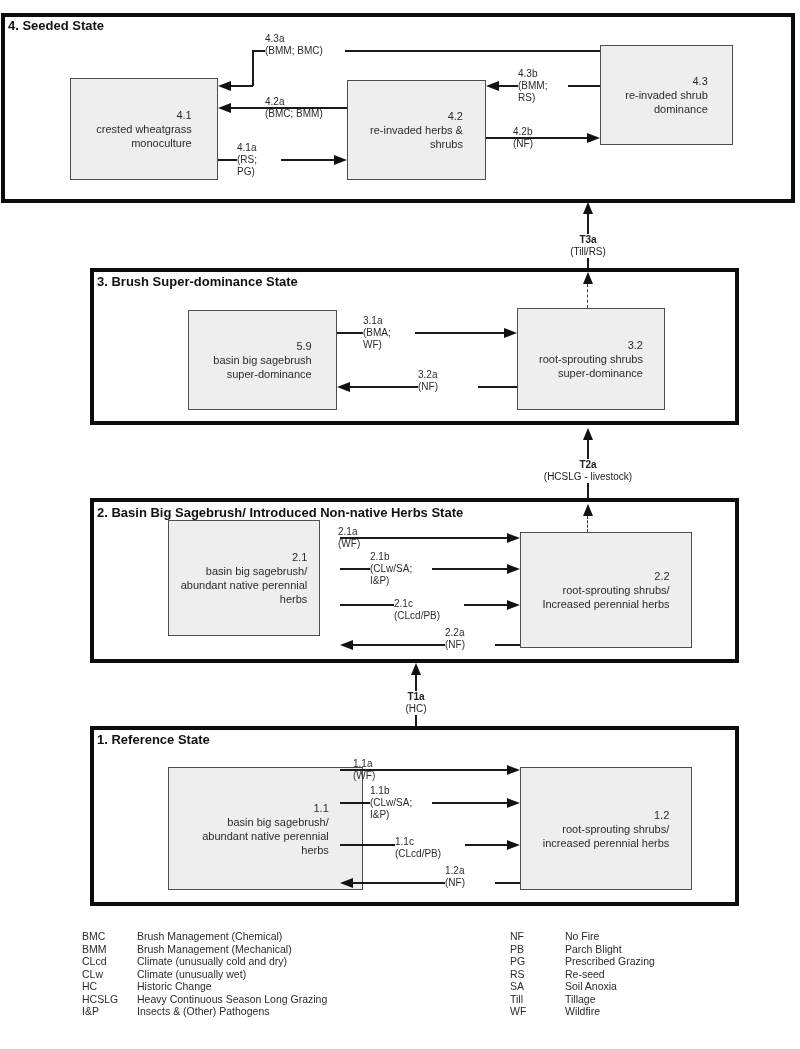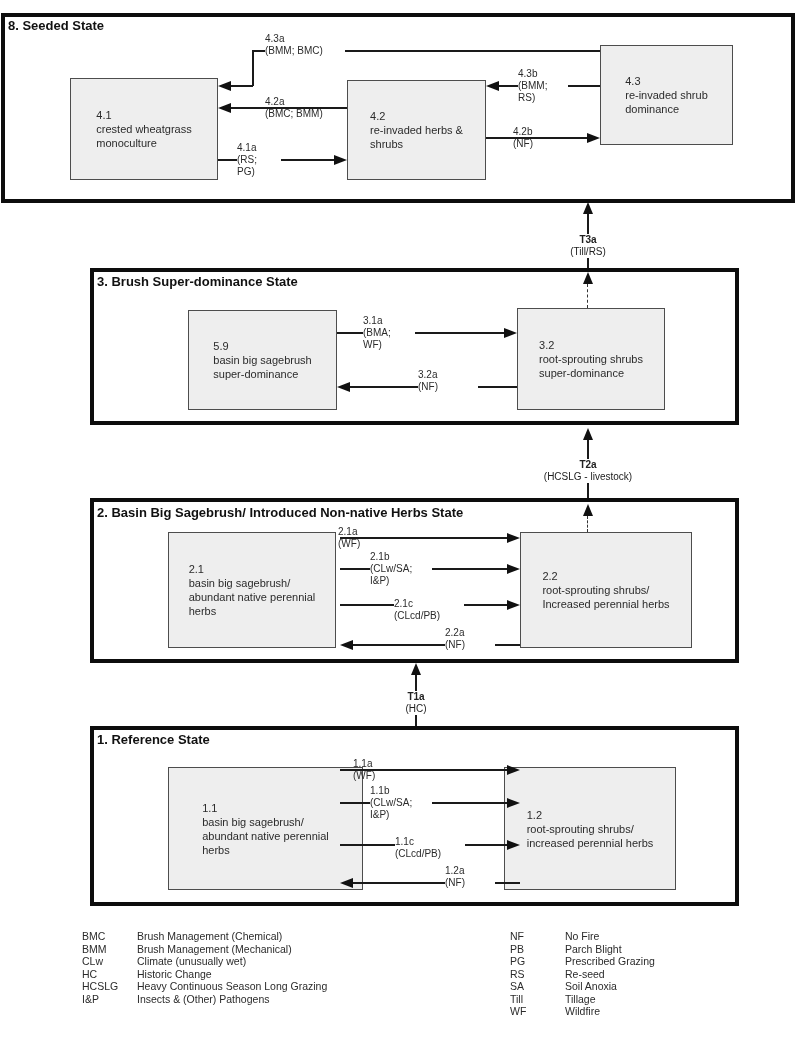--- a/index.html
+++ b/index.html
@@ -4,21 +4,21 @@
 <style>
   * { margin:0; padding:0; box-sizing:border-box; }
   body { background:#ffffff; font-family:"Liberation Sans", sans-serif; }
   .canvas { position:relative; width:800px; height:1049px; background:#ffffff; overflow:hidden; color:#222; }
 
   .state { position:absolute; border:4px solid #0d0d0d; background:#ffffff; }
   .state-title { position:absolute; font-size:13px; font-weight:bold; color:#111; white-space:nowrap; }
 
   .node { position:absolute; background:#eeeeee; border:1.5px solid #4d4d4d;
           display:flex; align-items:center; justify-content:center;
-          text-align:left; font-size:11px; line-height:14px; color:#2b2b2b;
+          text-align:right; font-size:11px; line-height:14px; color:#2b2b2b;
           white-space:pre-line; padding:2px; }
 
   .hline { position:absolute; height:1.5px; background:#1a1a1a; }
   .vline { position:absolute; width:1.5px; background:#1a1a1a; }
   .dvline { position:absolute; width:0; border-left:1.6px dashed #333; }
 
   .ah-l { position:absolute; width:0; height:0;
           border-top:5px solid transparent; border-bottom:5px solid transparent;
           border-right:13px solid #111; }
   .ah-r { position:absolute; width:0; height:0;
@@ -40,21 +40,21 @@
   .legend-row { display:flex; }
   .labbr { width:55px; flex:0 0 55px; }
   .ldef { white-space:nowrap; }
 </style>
 </head>
 <body>
 
 <div class="canvas">
 
   <div class="state" style="left:1px;top:13px;width:794px;height:190px"></div>
-  <div class="state-title" style="left:8px;top:18px">8. Seeded State</div>
+  <div class="state-title" style="left:8px;top:18px">4. Seeded State</div>
 
   <div class="node" style="left:70px;top:78px;width:148px;height:102px">4.1
 crested wheatgrass
 monoculture</div>
   <div class="node" style="left:347px;top:80px;width:139px;height:100px">4.2
 re-invaded herbs &amp;
 shrubs</div>
   <div class="node" style="left:600px;top:45px;width:133px;height:100px">4.3
 re-invaded shrub
 dominance</div>
@@ -125,21 +125,21 @@
     <div class="tcode">T2a</div>
     <div class="tcause">(HCSLG - livestock)</div>
   </div>
 
   <div class="state" style="left:90px;top:498px;width:649px;height:165px"></div>
   <div class="state-title" style="left:97px;top:505px">2. Basin Big Sagebrush/ Introduced Non-native Herbs State</div>
 
   <div class="ah-u" style="left:583px;top:504px"></div>
   <div class="dvline" style="left:587px;top:516px;height:16px"></div>
 
-  <div class="node" style="left:168px;top:532px;width:168px;height:116px">2.1
+  <div class="node" style="left:168px;top:520px;width:152px;height:116px">2.1
 basin big sagebrush/
 abundant native perennial
 herbs</div>
   <div class="node" style="left:520px;top:532px;width:172px;height:116px">2.2
 root-sprouting shrubs/
 Increased perennial herbs</div>
 
   <div class="hline" style="left:340px;top:537px;width:168px"></div>
   <div class="ah-r" style="left:507px;top:533px"></div>
   <div class="albl" style="left:338px;top:526px;width:44px">2.1a
@@ -168,21 +168,21 @@
     <div class="tcause">(HC)</div>
   </div>
 
   <div class="state" style="left:90px;top:726px;width:649px;height:180px"></div>
   <div class="state-title" style="left:97px;top:732px">1. Reference State</div>
 
   <div class="node" style="left:168px;top:767px;width:195px;height:123px">1.1
 basin big sagebrush/
 abundant native perennial
 herbs</div>
-  <div class="node" style="left:504px;top:767px;width:172px;height:123px">1.2
+  <div class="node" style="left:520px;top:767px;width:172px;height:123px">1.2
 root-sprouting shrubs/
 increased perennial herbs</div>
 
   <div class="hline" style="left:340px;top:769px;width:168px"></div>
   <div class="ah-r" style="left:507px;top:765px"></div>
   <div class="albl" style="left:353px;top:758px;width:44px">1.1a
 (WF)</div>
 
   <div class="hline" style="left:340px;top:802px;width:168px"></div>
   <div class="ah-r" style="left:507px;top:798px"></div>
@@ -203,20 +203,24 @@
   <div class="legend-col" style="left:82px;top:930px">
     <div class="legend-row">
       <span class="labbr">BMC</span>
       <span class="ldef">Brush Management (Chemical)</span>
     </div>
     <div class="legend-row">
       <span class="labbr">BMM</span>
       <span class="ldef">Brush Management (Mechanical)</span>
     </div>
     <div class="legend-row">
+      <span class="labbr">CLcd</span>
+      <span class="ldef">Climate (unusually cold and dry)</span>
+    </div>
+    <div class="legend-row">
       <span class="labbr">CLw</span>
       <span class="ldef">Climate (unusually wet)</span>
     </div>
     <div class="legend-row">
       <span class="labbr">HC</span>
       <span class="ldef">Historic Change</span>
     </div>
     <div class="legend-row">
       <span class="labbr">HCSLG</span>
       <span class="ldef">Heavy Continuous Season Long Grazing</span>

